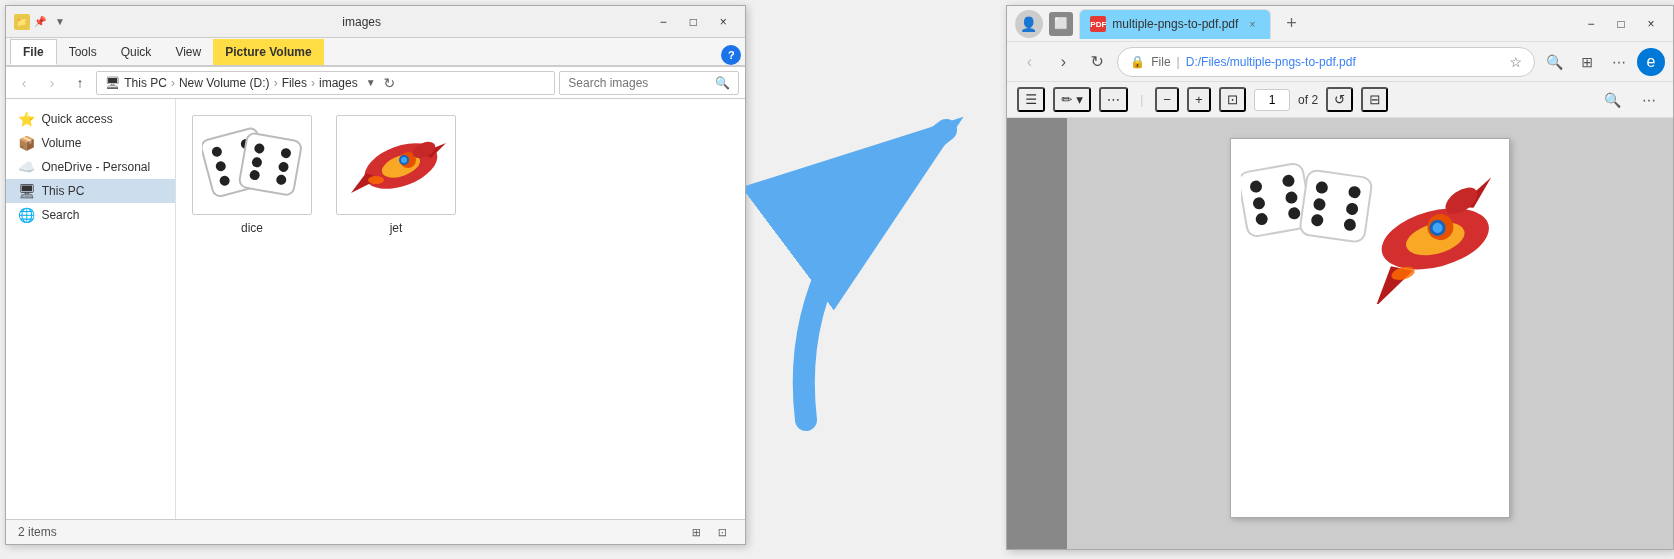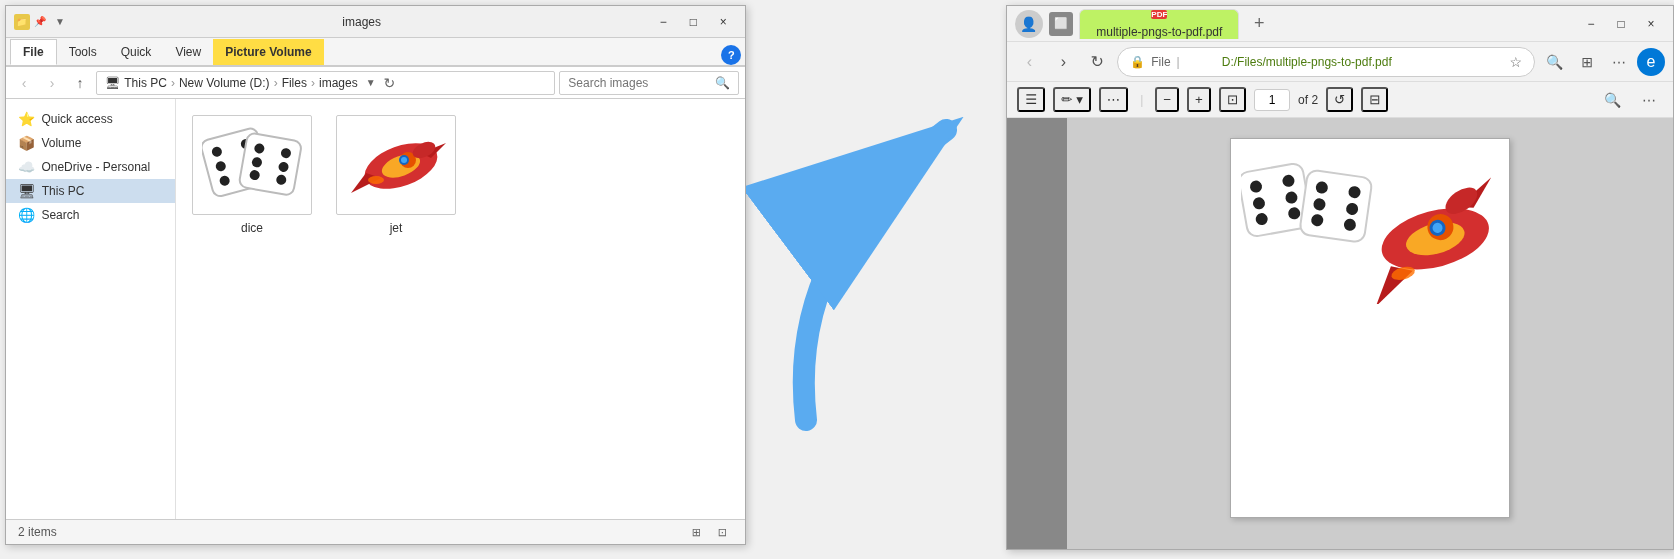--- a/index.html
+++ b/index.html
@@ -286,31 +286,30 @@
       width: 24px; height: 24px;
       background: #888;
       border-radius: 3px;
       display: flex; align-items: center; justify-content: center;
       color: #fff; font-size: 11px;
     }
     .browser-tab {
       display: flex;
       align-items: center;
       gap: 6px;
-      background: #bef264;
+      background: #7dd3fc;
       border: 1px solid #ddd;
       border-bottom: none;
       border-radius: 6px 6px 0 0;
       padding: 0 10px;
       height: 30px;
       font-size: 12px;
       color: #333;
       min-width: 160px;
       cursor: pointer;
-      flex-direction: column;
     }
     .browser-tab-icon {
       width: 16px; height: 16px;
       background: #e53935;
       border-radius: 2px;
       display: flex; align-items: center; justify-content: center;
       font-size: 8px; color: #fff; font-weight: bold;
     }
     .browser-tab-close {
       margin-left: auto;
@@ -356,21 +355,21 @@
       background: #fff;
       border: 1px solid #ccc;
       border-radius: 20px;
       display: flex;
       align-items: center;
       padding: 0 12px;
       gap: 6px;
       font-size: 12px;
     }
     .url-secure { color: #666; font-size: 12px; }
-    .url-text { color: #4d7c0f; flex: 1; margin-left: 36px; }
+    .url-text { color: #3b82f6; flex: 1; }
     .url-star { color: #666; font-size: 14px; cursor: pointer; }
     .browser-right-icons {
       display: flex; gap: 4px; align-items: center;
     }
     .b-icon-btn {
       width: 28px; height: 28px;
       background: none; border: none; cursor: pointer;
       display: flex; align-items: center; justify-content: center;
       color: #555; font-size: 14px; border-radius: 50%;
     }

